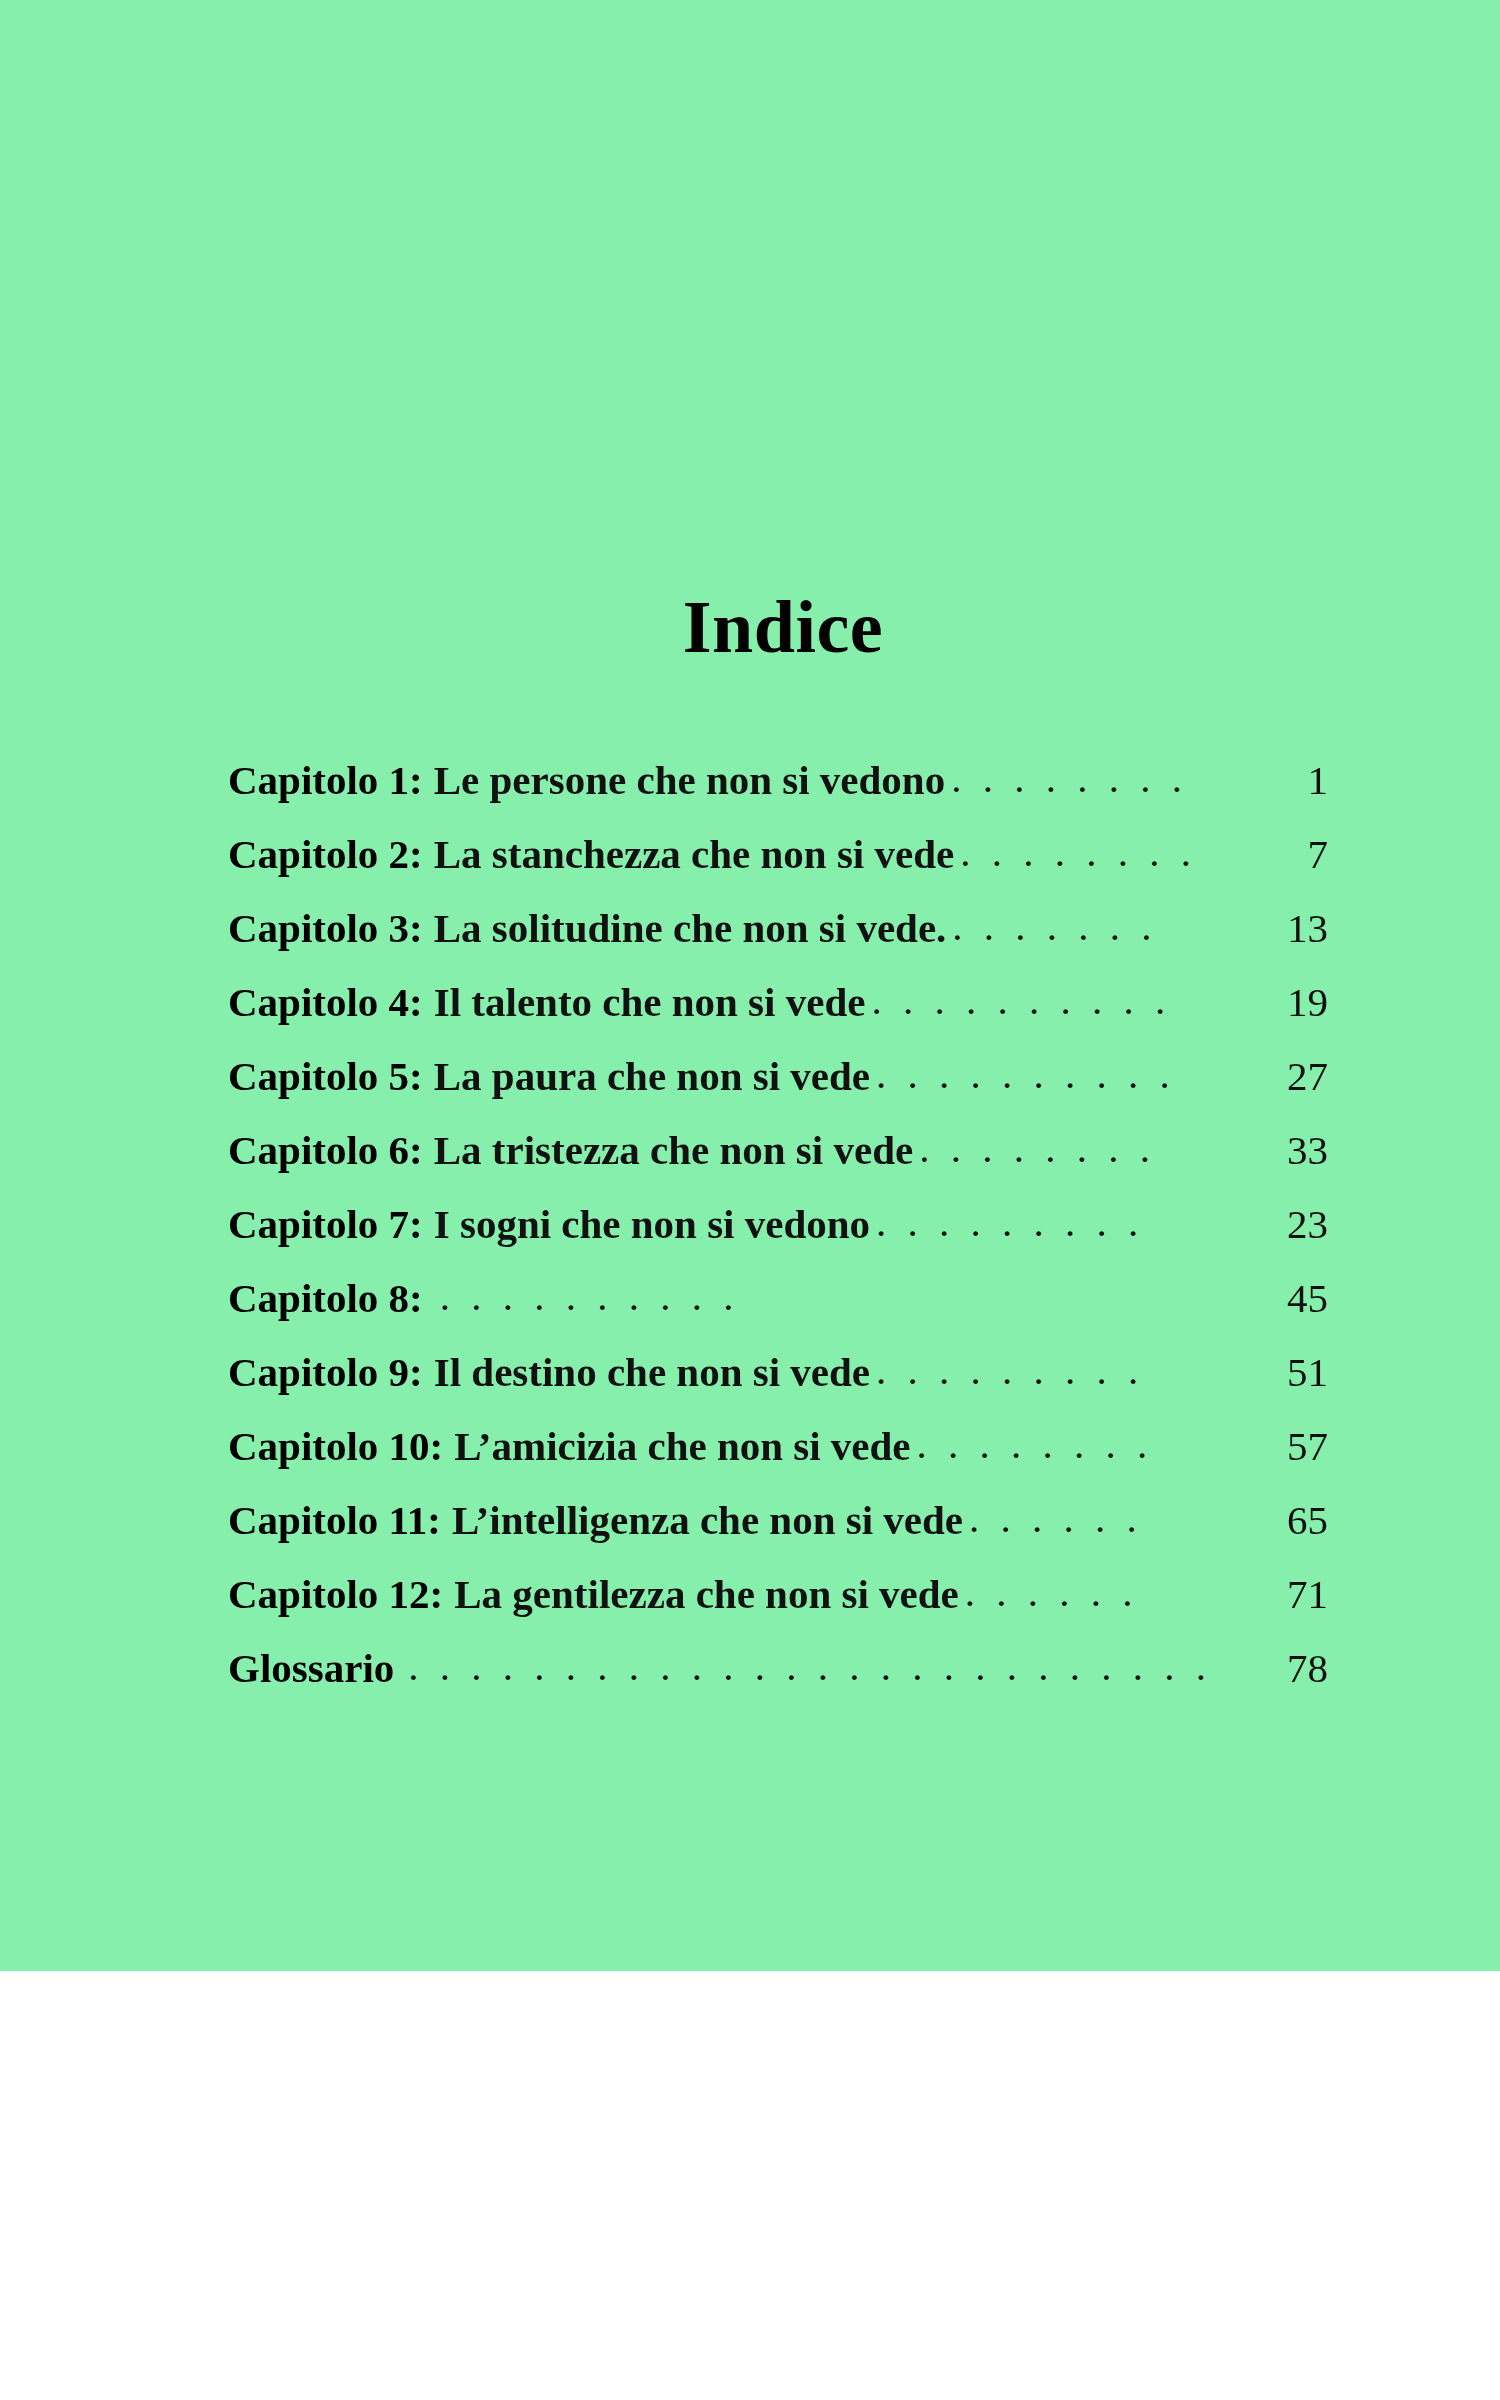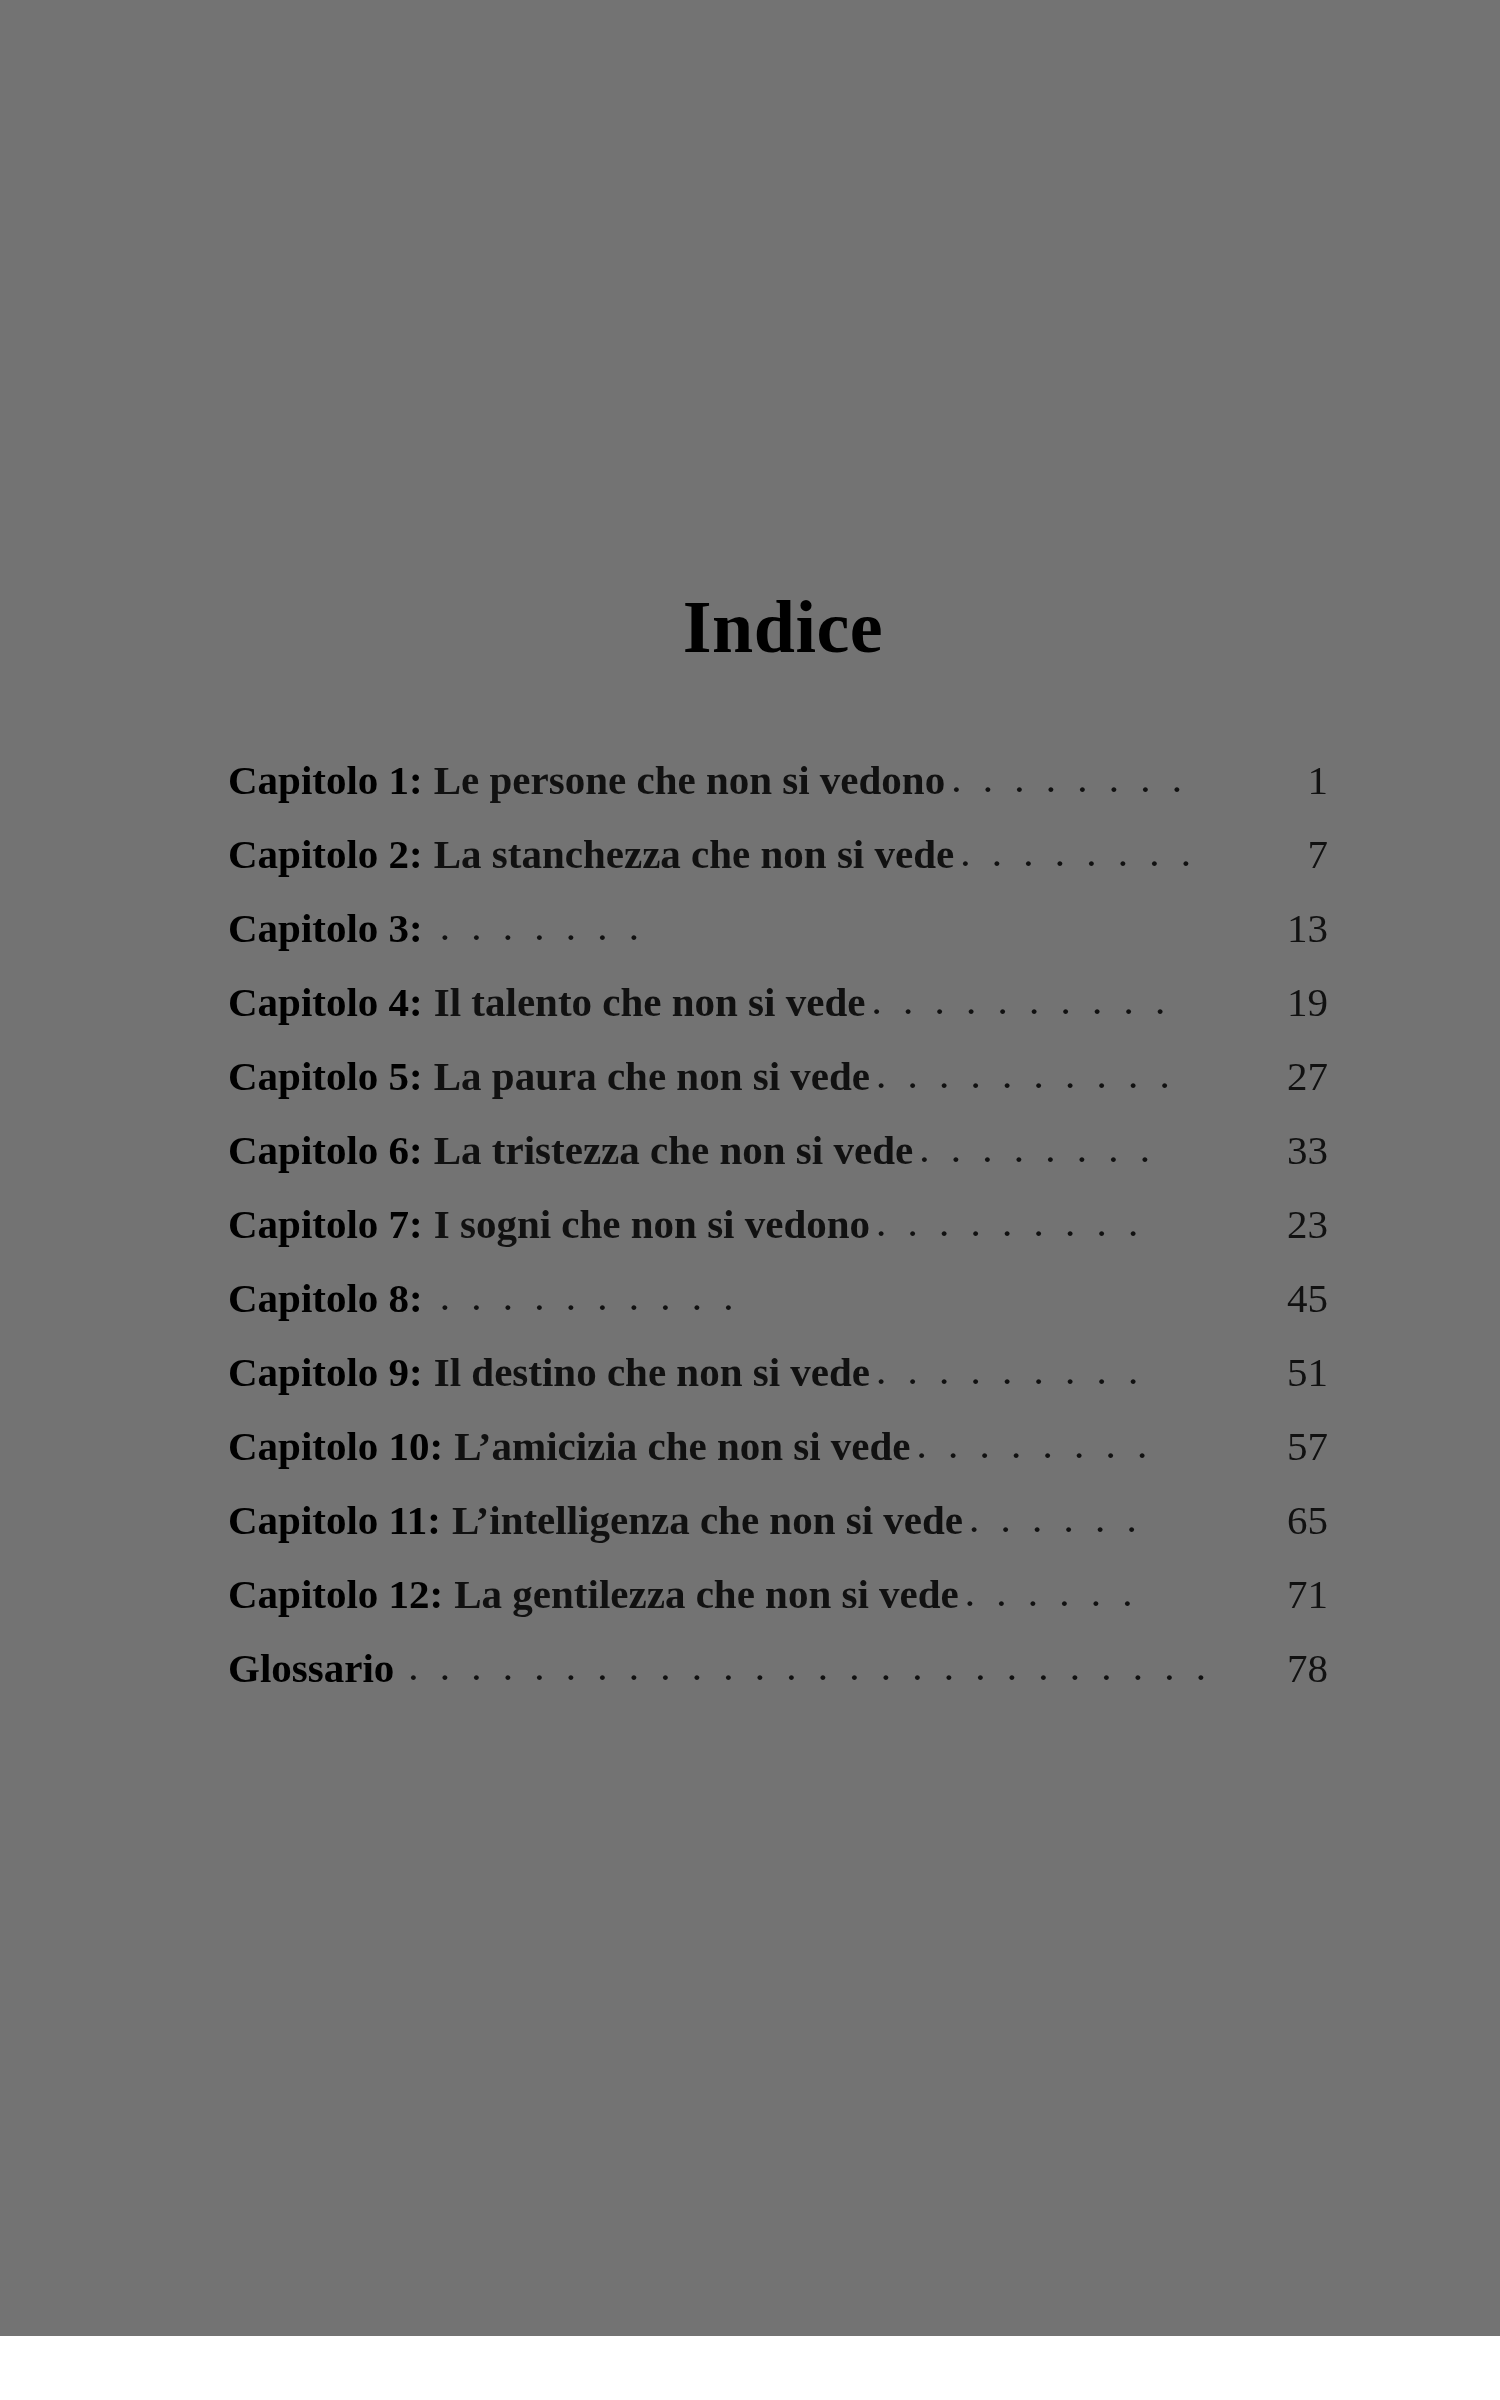--- a/index.html
+++ b/index.html
@@ -13,22 +13,22 @@
     font-family: "Liberation Serif", serif;
     color: #0a0a0a;
     position: relative;
     overflow: hidden;
   }
   .page {
     position: absolute;
     left: 0;
     top: 0;
     width: 1500px;
-    height: 2336px;
-    background: #737373;
+    height: 1971px;
+    background: #86efac;
   }
   .toc-block {
     position: absolute;
     left: 228px;
     top: 590px;
     width: 1100px;
   }
   .toc-title {
     font-family: "Liberation Serif", serif;
     font-weight: bold;
@@ -106,20 +106,21 @@
 
       <li class="toc-entry">
         <span class="label">Capitolo 2:</span>
         <span class="title">La stanchezza che non si vede</span>
         <span class="leader">. . . . . . . .</span>
         <span class="page-num">7</span>
       </li>
 
       <li class="toc-entry">
         <span class="label">Capitolo 3:</span>
+        <span class="title">La solitudine che non si vede.</span>
         <span class="leader">. . . . . . .</span>
         <span class="page-num">13</span>
       </li>
 
       <li class="toc-entry">
         <span class="label">Capitolo 4:</span>
         <span class="title">Il talento che non si vede</span>
         <span class="leader">. . . . . . . . . .</span>
         <span class="page-num">19</span>
       </li>

